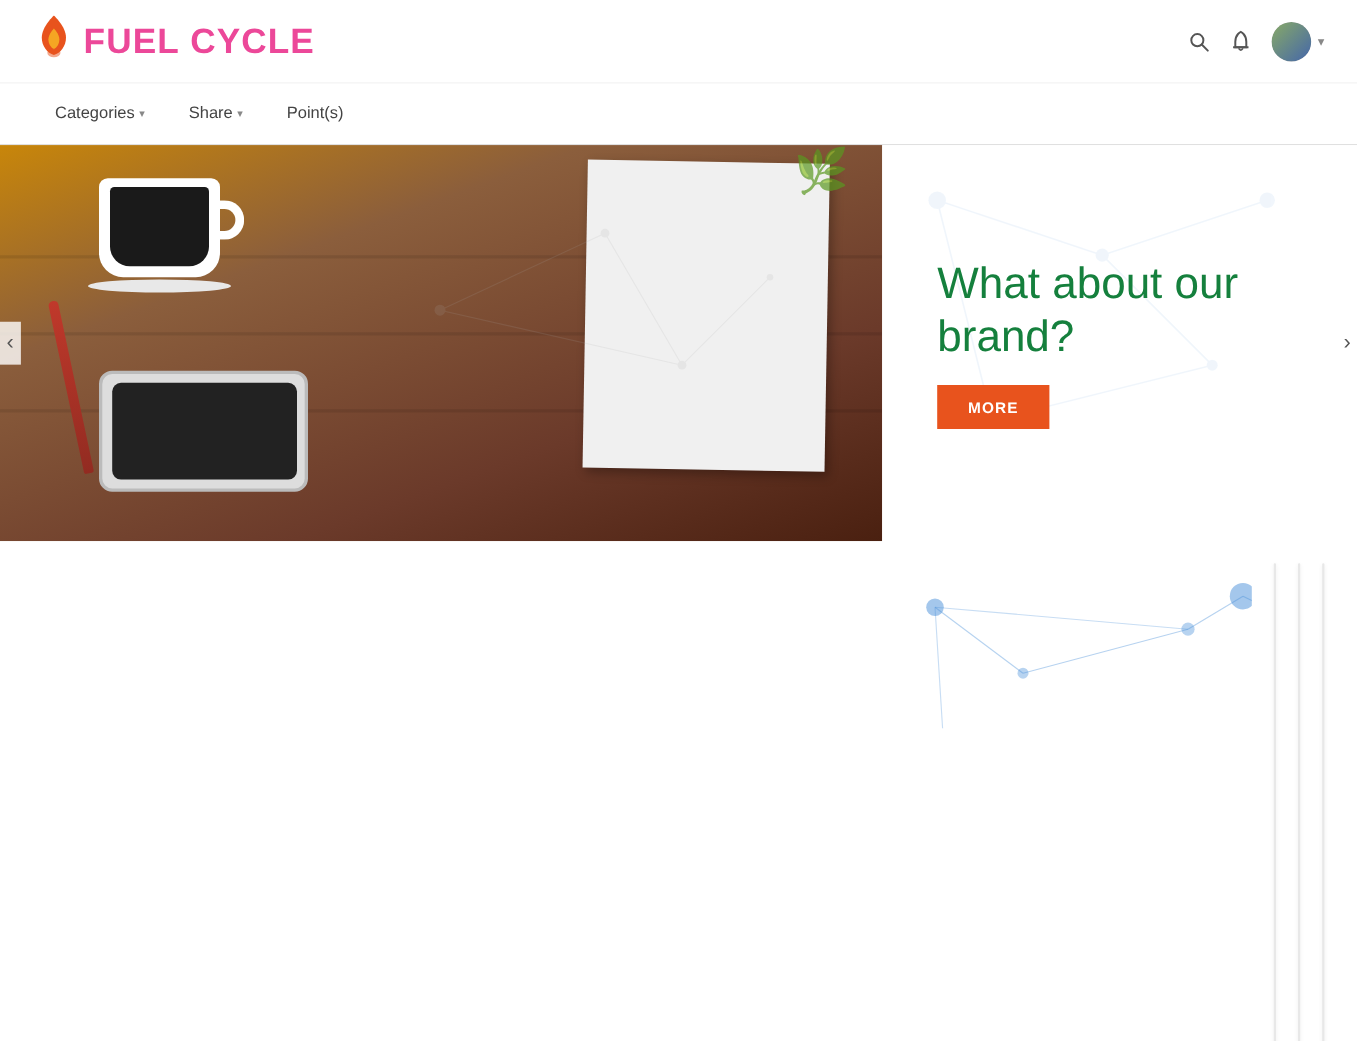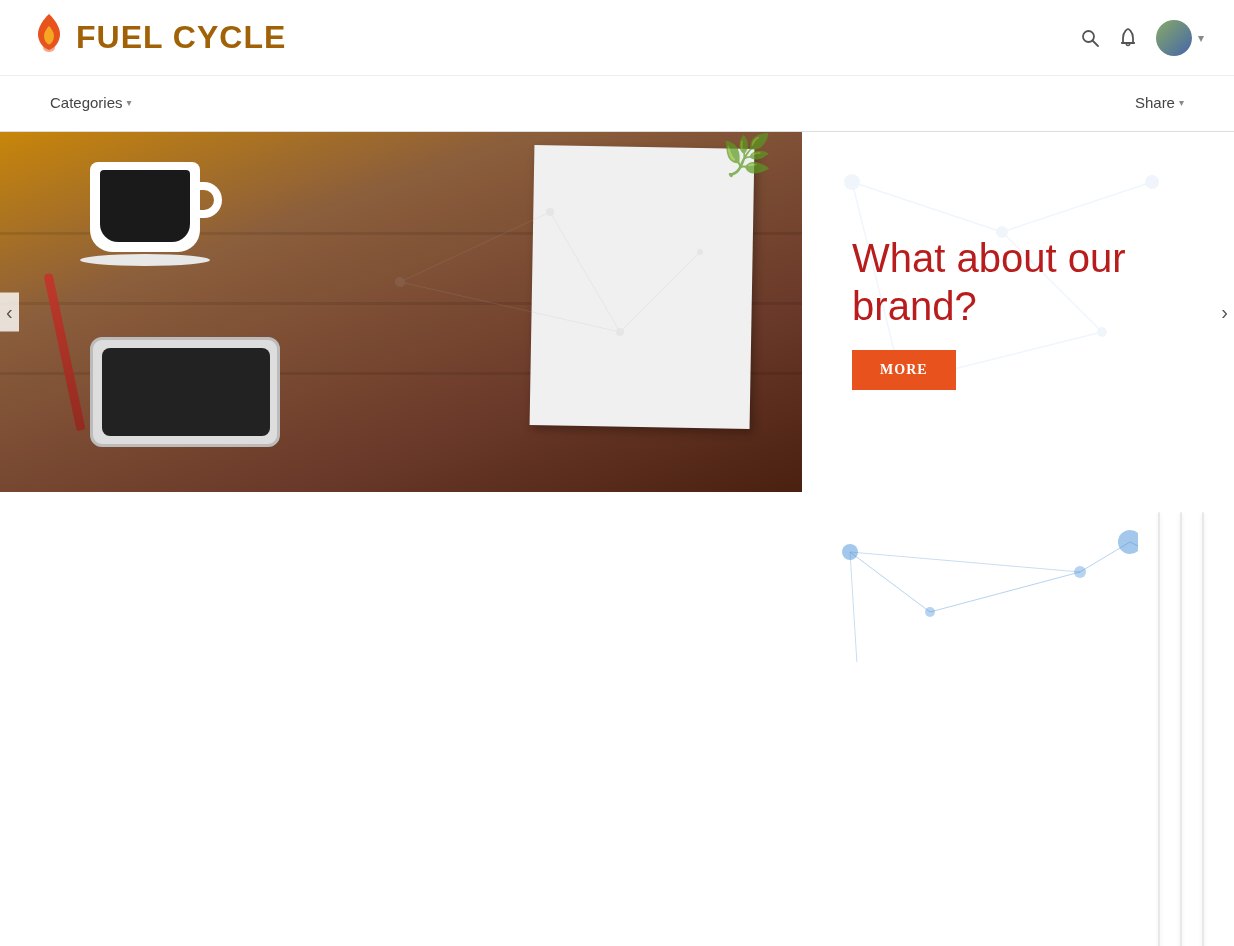--- a/index.html
+++ b/index.html
@@ -15,21 +15,21 @@
       background: #fff;
     }
     .logo {
       display: flex;
       align-items: center;
       gap: 8px;
     }
     .logo-text {
       font-size: 32px;
       font-weight: 900;
-      color: #a16207;
+      color: #ec4899;
       letter-spacing: 1px;
       text-transform: uppercase;
     }
     .flame-icon {
       color: #e8531d;
       font-size: 36px;
     }
     .header-icons {
       display: flex;
       align-items: center;
@@ -68,21 +68,20 @@
     }
 
     
     .navbar {
       display: flex;
       align-items: center;
       padding: 0 30px;
       border-bottom: 1px solid #ddd;
       background: #fff;
       gap: 0;
-      justify-content: space-between;
     }
     .nav-item {
       display: flex;
       align-items: center;
       gap: 4px;
       padding: 18px 20px;
       font-size: 15px;
       color: #444;
       cursor: pointer;
       border-bottom: 2px solid transparent;
@@ -112,21 +111,21 @@
       background: #fff;
       display: flex;
       flex-direction: column;
       justify-content: center;
       padding: 40px 50px;
       position: relative;
     }
     .hero-title {
       font-size: 40px;
       font-weight: 400;
-      color: #b91c1c;
+      color: #15803d;
       line-height: 1.2;
       margin-bottom: 20px;
     }
     .hero-subtitle {
       font-size: 16px;
       color: #666;
       margin-bottom: 30px;
       line-height: 1.5;
     }
     .hero-btn {
@@ -254,20 +253,23 @@
 
 <nav class="navbar">
   <a class="nav-item">
     <span>Categories</span>
     <span class="nav-arrow">▾</span>
   </a>
   <a class="nav-item">
     <span>Share</span>
     <span class="nav-arrow">▾</span>
   </a>
+  <a class="nav-item">
+    <span>Point(s)</span>
+  </a>
 </nav>
 
 <section class="hero">
   <div class="hero-image">
 
     <div style="position:absolute;top:0;left:0;right:0;bottom:0;background:linear-gradient(160deg, #c8860a 0%, #8B5e3c 30%, #6b3a2a 70%, #4a2010 100%);"></div>
 
     <div style="position:absolute;top:0;left:0;right:0;bottom:0;opacity:0.3;">
       <div style="position:absolute;left:0;right:0;top:100px;height:3px;background:rgba(0,0,0,0.3);"></div>
       <div style="position:absolute;left:0;right:0;top:170px;height:3px;background:rgba(0,0,0,0.3);"></div>
@@ -315,21 +317,21 @@
       <circle cx="350" cy="50" r="7" fill="#4a90d9"></circle>
       <circle cx="300" cy="200" r="5" fill="#4a90d9"></circle>
       <circle cx="100" cy="250" r="6" fill="#4a90d9"></circle>
       <line x1="50" y1="50" x2="200" y2="100" stroke="#4a90d9" stroke-width="1.5"></line>
       <line x1="200" y1="100" x2="350" y2="50" stroke="#4a90d9" stroke-width="1.5"></line>
       <line x1="200" y1="100" x2="300" y2="200" stroke="#4a90d9" stroke-width="1.5"></line>
       <line x1="50" y1="50" x2="100" y2="250" stroke="#4a90d9" stroke-width="1.5"></line>
       <line x1="300" y1="200" x2="100" y2="250" stroke="#4a90d9" stroke-width="1.5"></line>
     </svg>
     <h1 class="hero-title" style="position:relative;z-index:1;">What about our brand?</h1>
-    <button class="hero-btn" style="position:relative;z-index:1;font-family:Liberation Serif, serif;">MORE</button>
+    <button class="hero-btn" style="position:relative;z-index:1;">MORE</button>
 
     <button class="hero-chevron hero-chevron-right">›</button>
   </div>
 </section>
 
 <section class="cards-section">
 
   <svg class="network-svg-container">
     <circle cx="820" cy="40" r="8" fill="#4a90d9" opacity="0.5"></circle>
     <circle cx="900" cy="100" r="5" fill="#4a90d9" opacity="0.4"></circle>

